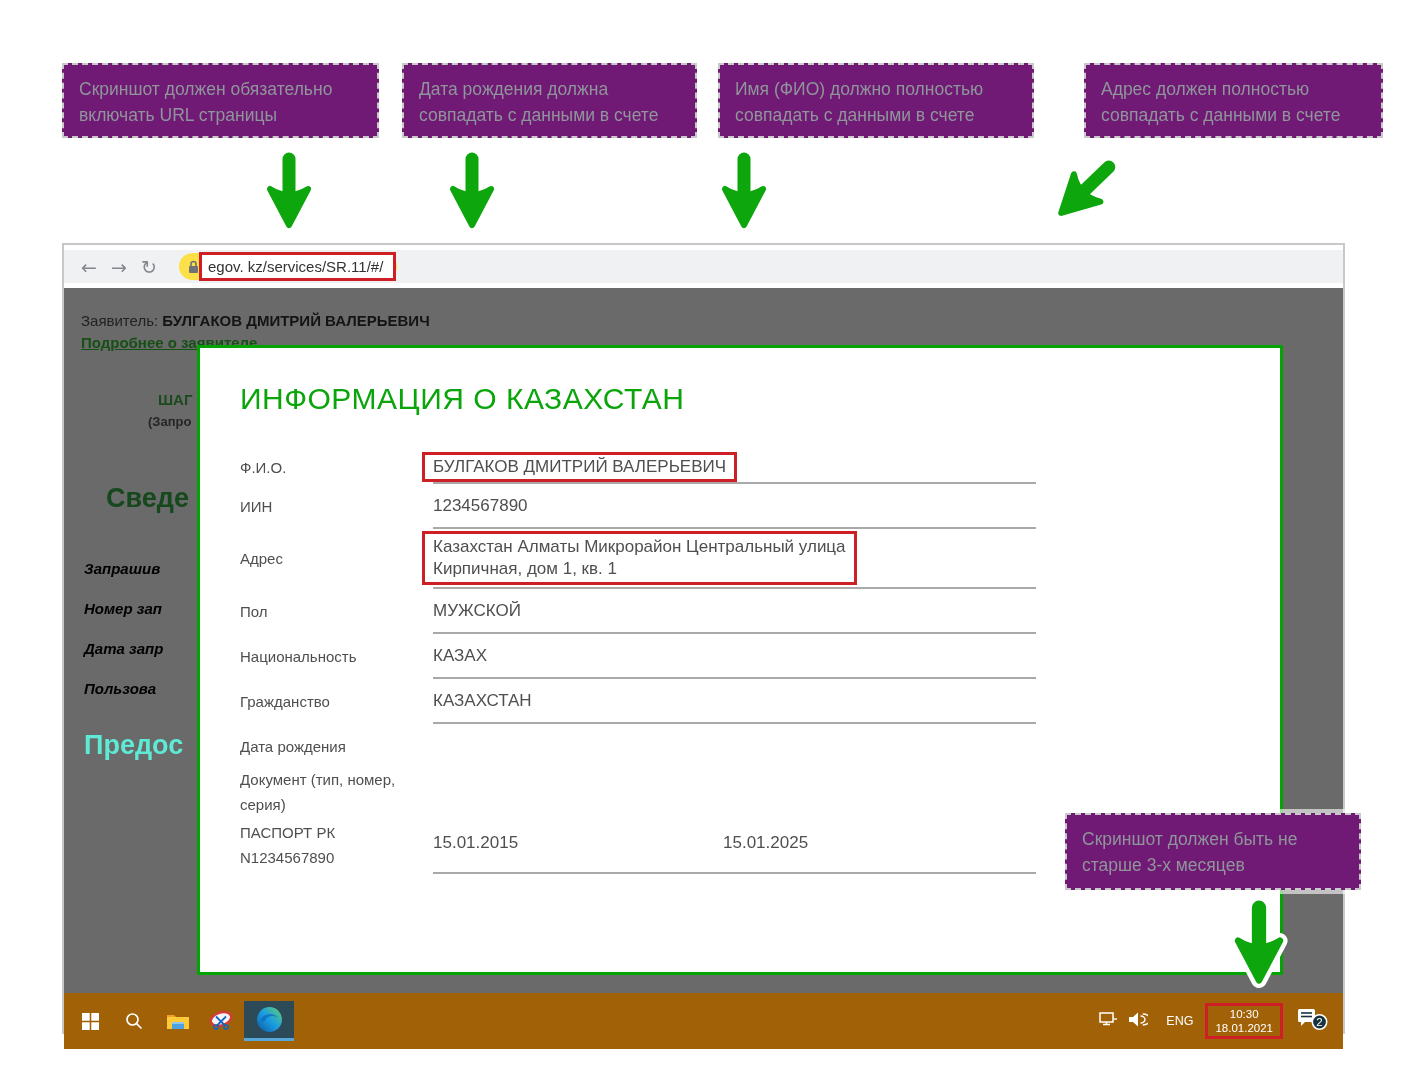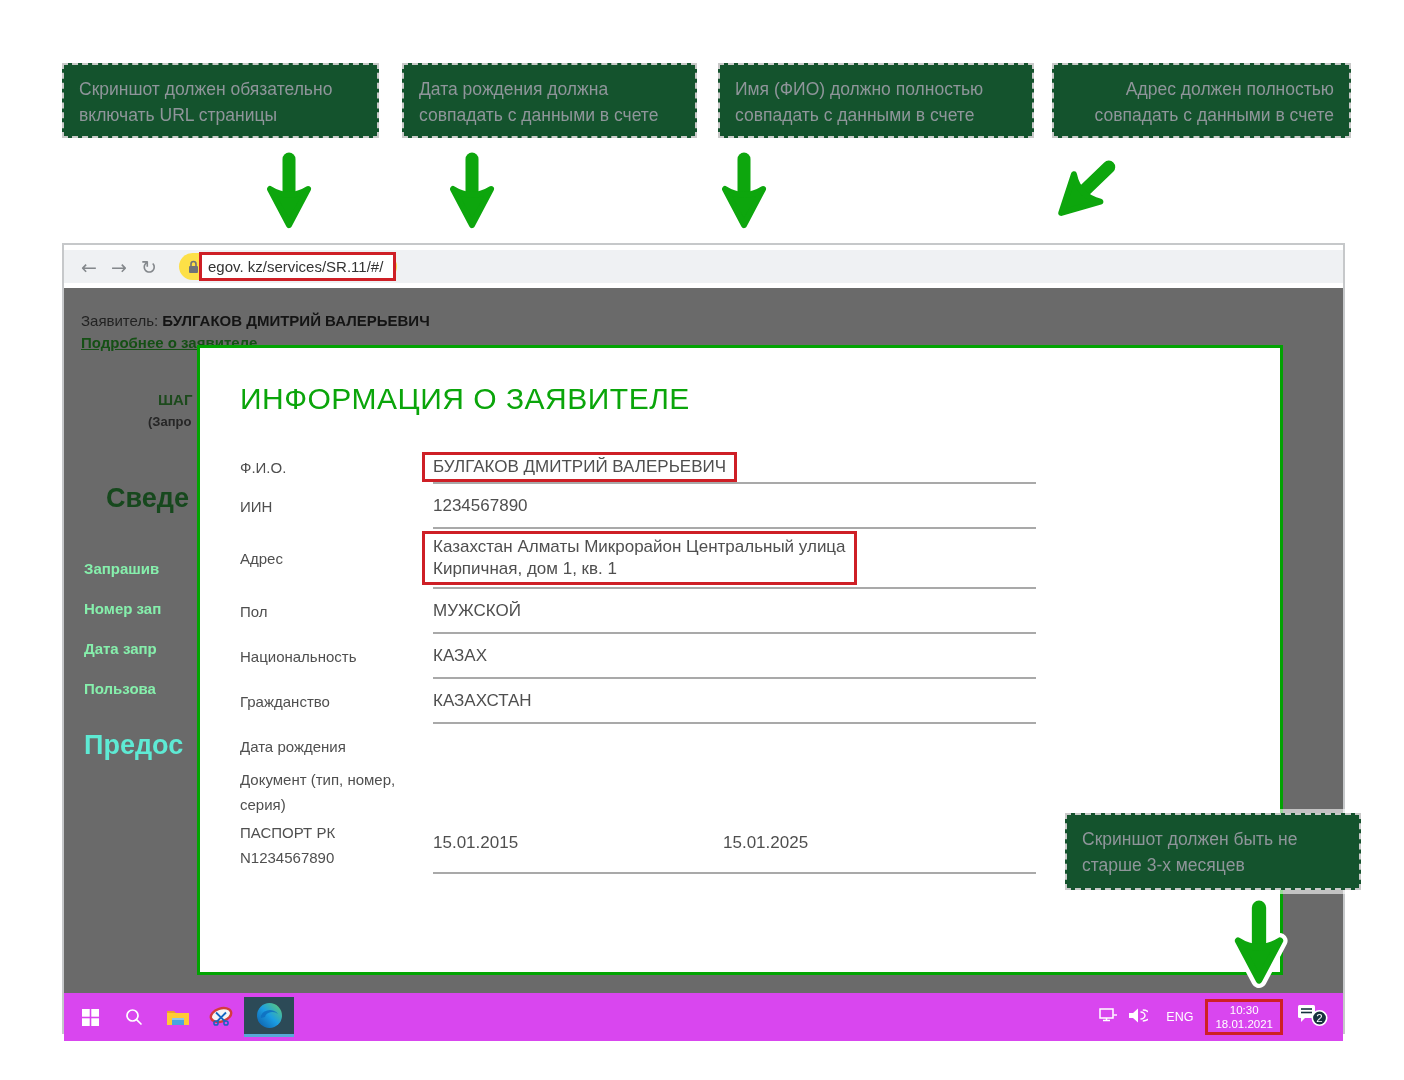--- a/index.html
+++ b/index.html
@@ -2,21 +2,21 @@
 <html><head>
 <meta charset="utf-8">
 <style>
   * { margin:0; padding:0; box-sizing:border-box; }
   html,body { background:#fff; }
   body { font-family:"Liberation Sans", sans-serif; }
   .canvas { position:relative; width:1404px; height:1080px; background:#fff; overflow:hidden; }
 
   
   .callout {
-    position:absolute; background:#14532d; border:2px dashed #c9c9c9;
+    position:absolute; background:#701a75; border:2px dashed #c9c9c9;
     color:#8f959a; font-size:17.5px; line-height:26px; padding:11px 15px;
   }
   .callout-bottom { z-index:30; box-shadow:0 0 0 4px rgba(255,255,255,.6); }
 
   
   .arrow-wrap { position:absolute; width:46px; height:80px; }
   .arrow-wrap svg { display:block; width:100%; height:100%; overflow:visible; }
   .diag { transform:rotate(46deg); }
   .arrow-bottom { z-index:31; }
 
@@ -43,21 +43,21 @@
 
   
   .page { position:relative; height:705px; background:#6a6a6a; overflow:hidden;padding-left:23px; }
   .applicant-line { position:absolute; left:17px; top:24px; font-size:15px; color:#222; }
   .applicant-line b { color:#141414; }
   .details-link { position:absolute; left:17px; top:46px; font-size:15px; font-weight:bold; color:#155015; text-decoration:underline; }
   .bg-frag { position:absolute; font-weight:bold; white-space:nowrap; }
   .frag-step   { left:94px;  top:103px; font-size:15px; color:#1c4a1c; }
   .frag-stepnote{ left:84px; top:126px; font-size:13px; color:#262626; }
   .frag-h1     { left:42px;  top:195px; font-size:27px; color:#16481d; }
-  .frag-row    { font-size:15px; color:#86efac; left:20px; }
+  .frag-row    { font-size:15px; color:#000000; left:20px;font-style:italic; }
   .frag-r1 { top:272px; } .frag-r2 { top:312px; } .frag-r3 { top:352px; } .frag-r4 { top:392px; }
   .frag-h2     { left:20px;  top:442px; font-size:27px; color:#5eead4; }
 
   
   .modal {
     position:absolute; left:133px; top:57px; width:1086px; height:630px;
     background:#fff; border:3px solid #02a302; padding:20px 0 0 40px; z-index:5;
   }
   .modal-title { color:#0aa50a; font-size:30px; font-weight:400; letter-spacing:.5px; margin-top:14px; }
   .fields { margin-top:36px; width:796px; display:flex; flex-direction:column; }
@@ -66,21 +66,21 @@
   .row-tall { height:60px; }
   .lbl { width:193px; font-size:15px; color:#4f4f4f; display:flex; align-items:center; line-height:20px; padding-right:14px; }
   .val { width:603px; border-bottom:2px solid #a9a9a9; display:flex; align-items:center; font-size:17px; color:#4f4f4f; }
   .redbox { display:inline-flex; flex-direction:column; justify-content:center; border:3px solid #ce1f26; padding:2px 8px; margin-left:-11px; background:#fff; }
   .addr-lines { line-height:22px; }
   .cols .col1 { width:290px; } .cols .col2 { width:313px; }
   .doc-lbl { line-height:25px; align-items:center; }
   .hdr { font-size:16px; }
 
   
-  .taskbar { height:48px; background:#d946ef; display:flex; align-items:center; }
+  .taskbar { height:56px; background:#a16207; display:flex; align-items:center; }
   .tb-btn { width:44px; height:40px; display:flex; align-items:center; justify-content:center; }
   .tb-edge { background:#2c4a57; border-bottom:3px solid #57a8d8; width:50px; }
   .tray { margin-left:auto; display:flex; align-items:center; height:40px; }
   .tray-lang { color:#fff; font-size:12.5px; margin:0 12px 0 10px; }
   .clockbox { border:3px solid #ce1f26; padding:1px 7px; text-align:center; color:#fff; font-size:11.5px; line-height:14px; }
   .notif { margin:0 14px 0 12px; position:relative; }
 
   svg text { font-family:"Liberation Sans", sans-serif; }
 </style>
 </head>
@@ -99,21 +99,21 @@
 
   <div class="callout" style="left:62px; top:63px; width:317px; height:75px;">
     <span>Скриншот должен обязательно включать URL страницы</span>
   </div>
   <div class="callout" style="left:402px; top:63px; width:295px; height:75px;">
     <span>Дата рождения должна совпадать с данными в счете</span>
   </div>
   <div class="callout" style="left:718px; top:63px; width:316px; height:75px;">
     <span>Имя (ФИО) должно полностью совпадать с данными в счете</span>
   </div>
-  <div class="callout" style="left:1052px; top:63px; width:299px; height:75px;text-align:right;">
+  <div class="callout" style="left:1084px; top:63px; width:299px; height:75px;">
     <span>Адрес должен полностью совпадать с данными в счете</span>
   </div>
 
   <div class="arrow-wrap" style="left:266px; top:152px;">
       <svg>
         <use href="#garrow"></use>
       </svg>
     </div>
   <div class="arrow-wrap" style="left:449px; top:152px;">
       <svg>
@@ -161,21 +161,21 @@
       <div class="bg-frag frag-step">ШАГ</div>
       <div class="bg-frag frag-stepnote">(Запро</div>
       <div class="bg-frag frag-h1">Сведе</div>
       <div class="bg-frag frag-row frag-r1">Запрашив</div>
       <div class="bg-frag frag-row frag-r2">Номер зап</div>
       <div class="bg-frag frag-row frag-r3">Дата запр</div>
       <div class="bg-frag frag-row frag-r4">Пользова</div>
       <div class="bg-frag frag-h2">Предос</div>
 
       <div class="modal">
-        <div class="modal-title">ИНФОРМАЦИЯ О ЗАЯВИТЕЛЕ</div>
+        <div class="modal-title">ИНФОРМАЦИЯ О КАЗАХСТАН</div>
 
         <div class="fields">
 
           <div class="row row-first">
             <div class="lbl">Ф.И.О.</div>
             <div class="val">
                 <span class="redbox">
                   <span>БУЛГАКОВ ДМИТРИЙ ВАЛЕРЬЕВИЧ</span>
                 </span>
               </div>

